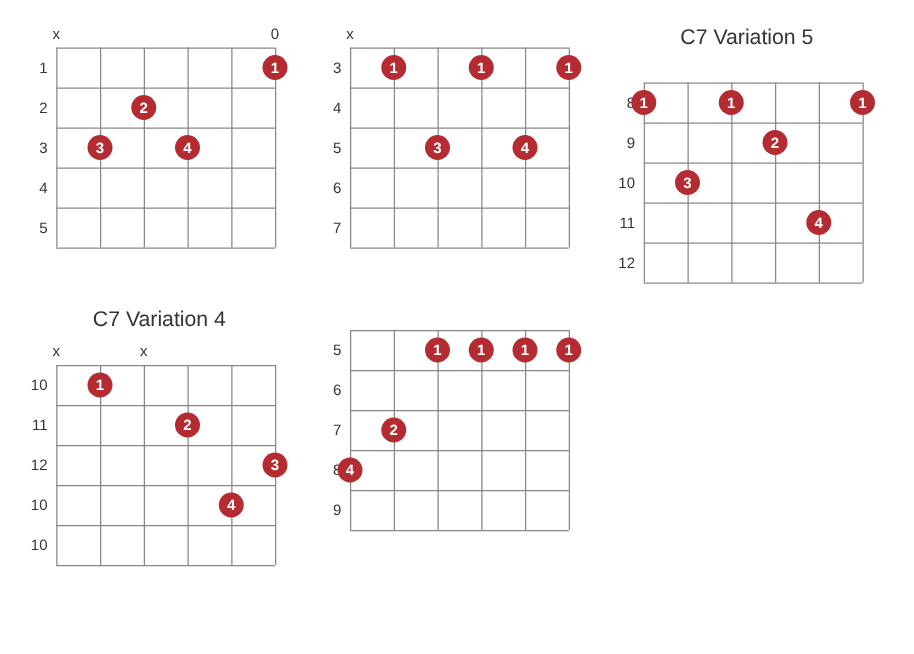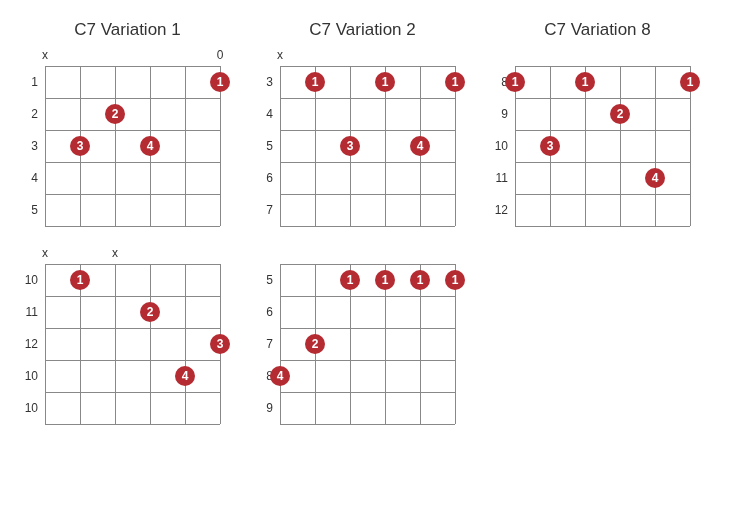--- a/index.html
+++ b/index.html
@@ -78,21 +78,20 @@
     align-items: center;
     justify-content: center;
     transform: translate(-50%, -50%);
   }
 </style>
 </head>
 <body>
 
 <div class="chord-grid" id="container">
     <div class="chord-card">
-      <div class="chord-title">C7 Variation 1</div>
       <div class="diagram-wrapper">
         <div class="top-indicator" style="left: 18px;">x</div>
         <div class="top-indicator" style="left: 193px;">0</div>
         <div class="fret-label" style="top: 28px;">1</div>
         <div class="fret-label" style="top: 60px;">2</div>
         <div class="fret-label" style="top: 92px;">3</div>
         <div class="fret-label" style="top: 124px;">4</div>
         <div class="fret-label" style="top: 156px;">5</div>
         <div class="grid">
           <div class="vline" style="left: 0px;"></div>
@@ -108,21 +107,20 @@
           <div class="hline" style="top: 128px;"></div>
           <div class="hline" style="top: 160px;"></div>
           <div class="dot" style="left: 175px; top: 16px;">1</div>
           <div class="dot" style="left: 70px; top: 48px;">2</div>
           <div class="dot" style="left: 35px; top: 80px;">3</div>
           <div class="dot" style="left: 105px; top: 80px;">4</div>
         </div>
       </div>
     </div>
     <div class="chord-card">
-      <div class="chord-title">C7 Variation 2</div>
       <div class="diagram-wrapper">
         <div class="top-indicator" style="left: 18px;">x</div>
         <div class="fret-label" style="top: 28px;">3</div>
         <div class="fret-label" style="top: 60px;">4</div>
         <div class="fret-label" style="top: 92px;">5</div>
         <div class="fret-label" style="top: 124px;">6</div>
         <div class="fret-label" style="top: 156px;">7</div>
         <div class="grid">
           <div class="vline" style="left: 0px;"></div>
           <div class="vline" style="left: 35px;"></div>
@@ -138,21 +136,21 @@
           <div class="hline" style="top: 160px;"></div>
           <div class="dot" style="left: 35px; top: 16px;">1</div>
           <div class="dot" style="left: 105px; top: 16px;">1</div>
           <div class="dot" style="left: 175px; top: 16px;">1</div>
           <div class="dot" style="left: 70px; top: 80px;">3</div>
           <div class="dot" style="left: 140px; top: 80px;">4</div>
         </div>
       </div>
     </div>
     <div class="chord-card">
-      <div class="chord-title">C7 Variation 8</div>
+      <div class="chord-title">C7 Variation 5</div>
       <div class="diagram-wrapper">
         <div class="fret-label" style="top: 28px;">8</div>
         <div class="fret-label" style="top: 60px;">9</div>
         <div class="fret-label" style="top: 92px;">10</div>
         <div class="fret-label" style="top: 124px;">11</div>
         <div class="fret-label" style="top: 156px;">12</div>
         <div class="grid">
           <div class="vline" style="left: 0px;"></div>
           <div class="vline" style="left: 35px;"></div>
           <div class="vline" style="left: 70px;"></div>
@@ -168,20 +166,21 @@
           <div class="dot" style="left: 0px; top: 16px;">1</div>
           <div class="dot" style="left: 70px; top: 16px;">1</div>
           <div class="dot" style="left: 175px; top: 16px;">1</div>
           <div class="dot" style="left: 105px; top: 48px;">2</div>
           <div class="dot" style="left: 35px; top: 80px;">3</div>
           <div class="dot" style="left: 140px; top: 112px;">4</div>
         </div>
       </div>
     </div>
     <div class="chord-card">
+      <div class="chord-title">C7 Variation 4</div>
       <div class="diagram-wrapper">
         <div class="top-indicator" style="left: 18px;">x</div>
         <div class="top-indicator" style="left: 88px;">x</div>
         <div class="fret-label" style="top: 28px;">10</div>
         <div class="fret-label" style="top: 60px;">11</div>
         <div class="fret-label" style="top: 92px;">12</div>
         <div class="fret-label" style="top: 124px;">10</div>
         <div class="fret-label" style="top: 156px;">10</div>
         <div class="grid">
           <div class="vline" style="left: 0px;"></div>

